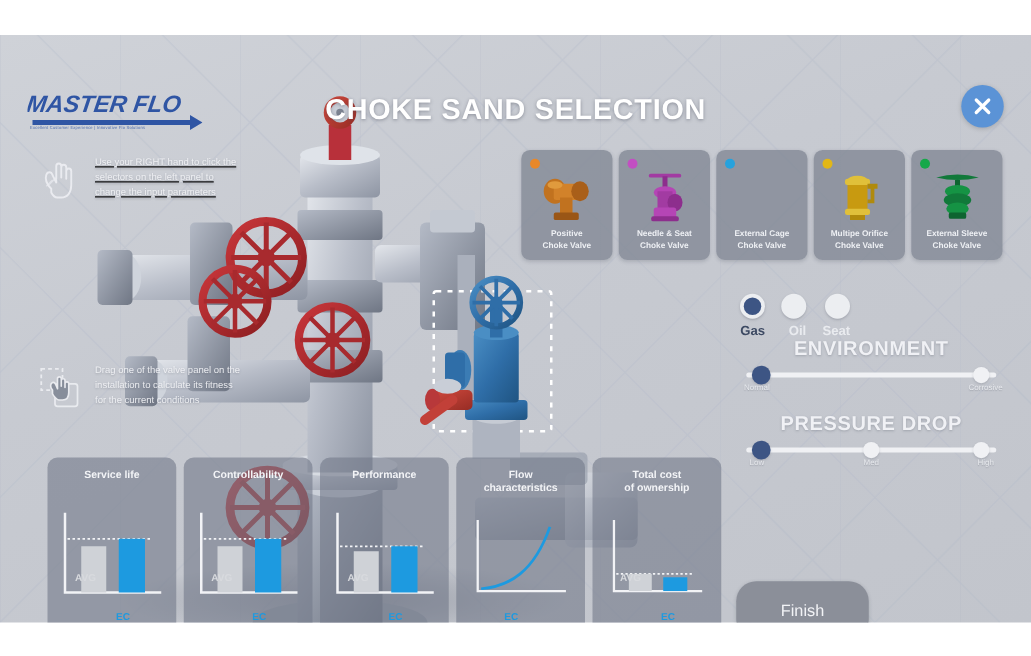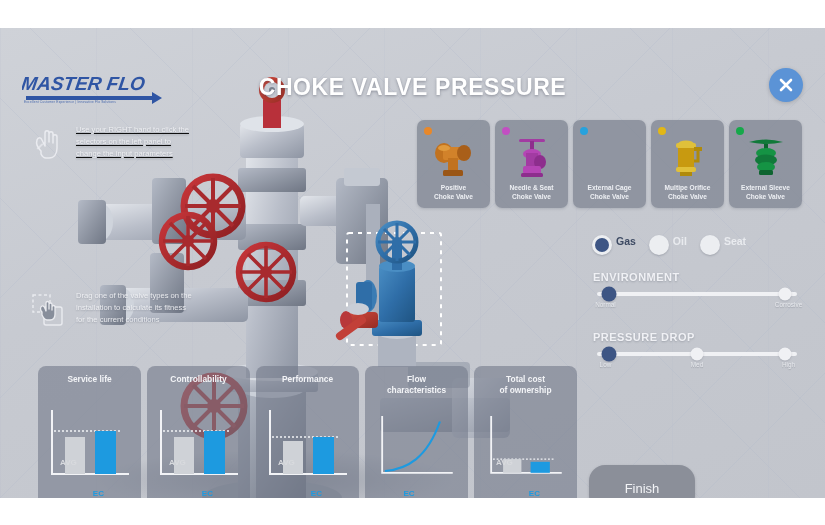--- a/index.html
+++ b/index.html
@@ -40,34 +40,34 @@
   .vcard{width:73px;height:88px;border-radius:7px;background:rgba(128,134,148,.78);
          position:relative;cursor:grab;box-shadow:0 1px 3px rgba(50,55,70,.18);}
   .vcard .dot{position:absolute;left:7px;top:7px;width:8px;height:8px;border-radius:50%;}
   .vcard .vimg{position:absolute;left:0;top:14px;width:73px;height:48px;
                display:flex;align-items:center;justify-content:center;}
   .vcard .vlabel{position:absolute;left:0;bottom:6px;width:73px;text-align:center;
                  font-size:6.6px;line-height:1.35;color:#eef0f4;font-weight:600;}
 
   
   #fluid-row{position:absolute;left:592px;top:207px;display:flex;gap:13px;align-items:center;}
-  .radio{display:flex;align-items:flex-start;gap:4px;cursor:pointer;}
+  .radio{display:flex;align-items:flex-end;gap:4px;cursor:pointer;flex-direction:column;}
   .radio .ring{width:20px;height:20px;border-radius:50%;background:#eceef1;
                box-shadow:0 1px 2px rgba(60,65,80,.25);display:flex;align-items:center;
                justify-content:center;}
   .radio.on .ring{background:#eceef1;}
   .radio .ring i{display:block;width:14px;height:14px;border-radius:50%;background:transparent;}
   .radio.on .ring i{background:#3d5584;}
   .radio .rl{font-size:10.5px;font-weight:bold;color:#e9ebef;}
   .radio.on .rl{color:#3d4a63;}
 
   
   .sgroup{position:absolute;left:593px;width:208px;}
-  .sgroup .stitle{font-size:11px;font-weight:bold;color:#f0f1f5;letter-spacing:.5px;
-                  margin-bottom:9px;text-shadow:0 1px 2px rgba(70,75,90,.3);}
+  .sgroup .stitle{font-size:16px;font-weight:bold;color:#f0f1f5;letter-spacing:.5px;
+                  margin-bottom:9px;text-shadow:0 1px 2px rgba(70,75,90,.3);text-align:center;}
   .track{position:relative;height:4px;background:#f0f1f4;border-radius:3px;margin:0 4px;}
   .knob{position:absolute;top:50%;width:13px;height:13px;border-radius:50%;
         background:#f0f1f4;transform:translate(-50%,-50%);cursor:pointer;
         box-shadow:0 1px 2px rgba(60,65,80,.2);}
   .knob.on{width:15px;height:15px;background:#3d5584;}
   .ticks{position:relative;height:12px;margin-top:5px;}
   .tick{position:absolute;top:0;font-size:6.4px;color:#e8eaee;transform:translateX(-50%);
         white-space:nowrap;text-shadow:0 1px 1px rgba(70,75,90,.3);}
   #g-env{top:243px;} #g-pd{top:303px;} #g-sand{top:363px;}
 
@@ -248,21 +248,21 @@
       <ellipse cx="358" cy="281" rx="11" ry="6" fill="#c9ced7"></ellipse>
     </g>
   </svg>
 
   <svg id="logo" viewBox="0 0 140 40">
     <text x="2" y="24" font-family="Liberation Sans, sans-serif" font-size="19" font-weight="bold" font-style="italic" fill="#2f55a4" transform="skewX(-8)">MASTER FLO</text>
     <path d="M4 30 L130 30 L130 26 L140 32 L130 38 L130 34 L4 34 Z" fill="#2f55a4"></path>
   </svg>
   <div id="logo-tag">Excellent Customer Experience | Innovative Flo Solutions</div>
 
-  <div id="title">CHOKE VALVE PRESSURE</div>
+  <div id="title">CHOKE SAND SELECTION</div>
 
   <button id="close-btn" aria-label="Close">
     <svg width="16" height="16" viewBox="0 0 16 16">
       <path d="M3 3 L13 13 M13 3 L3 13" stroke="#ffffff" stroke-width="2.6" stroke-linecap="round"></path>
     </svg>
   </button>
 
   <div class="hint" id="hint-hand">
     <svg class="ico" viewBox="0 0 40 40">
       <path d="M13 27 C9 23 8 19 9 16 C10 13 13 13 14 16 L17 22 L17 9
@@ -274,21 +274,21 @@
   </div>
 
   <div class="hint" id="hint-drag">
     <svg class="ico" viewBox="0 0 40 40">
       <rect x="5" y="5" width="17" height="17" fill="none" stroke="#f0f1f5" stroke-width="1.4" stroke-dasharray="3 2.5"></rect>
       <rect x="16" y="17" width="18" height="18" rx="2" fill="none" stroke="#f0f1f5" stroke-width="1.4"></rect>
       <path d="M14 22 C12 20 12 17 14 16 C15.5 15.5 16.5 17 17 18.5 L18 21 L18 13
                C18 11 21 11 21 13 L21 19 L21 14.5 C21 12.5 24 12.5 24 14.5 L24 20
                L24 17 C24 15 27 15 27 17 L27 24 C27 28 25 30 22 30 L19 30 C17.5 30 15 27 14 25 Z" fill="#7d8492" stroke="#f0f1f5" stroke-width="1.3" stroke-linejoin="round"></path>
     </svg>
-    <div class="txt">Drag one of the valve types on the installation to calculate its fitness for the current conditions</div>
+    <div class="txt">Drag one of the valve panel on the installation to calculate its fitness for the current conditions</div>
   </div>
 
   <div id="valve-cards">
 
     <div class="vcard">
       <span class="dot" style="background:#e8882a"></span>
       <div class="vimg">
         <svg width="46" height="44" viewBox="0 0 46 44">
           <ellipse cx="13" cy="17" rx="9" ry="10" fill="#c1721f"></ellipse>
           <rect x="12" y="11" width="20" height="13" rx="2" fill="#d2822a"></rect>

